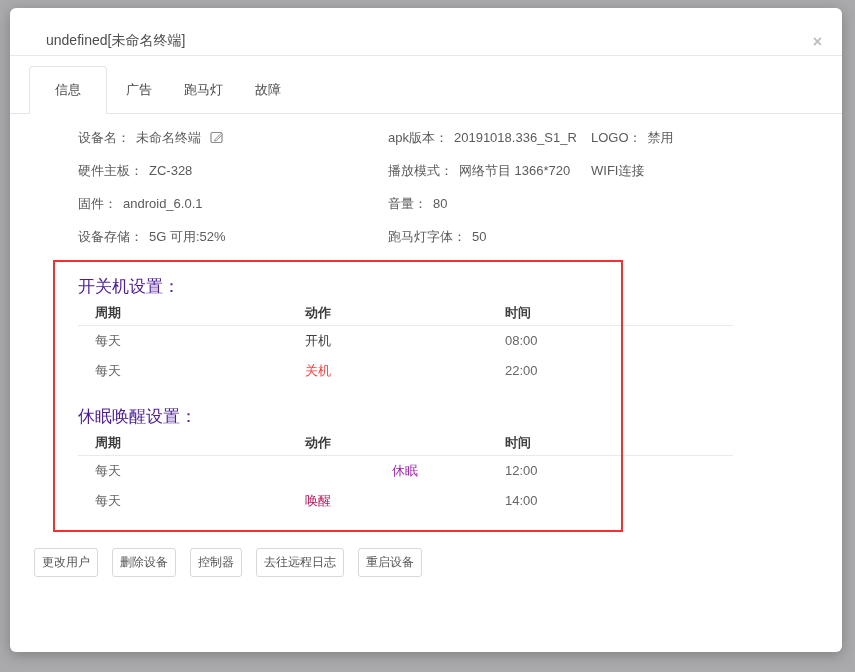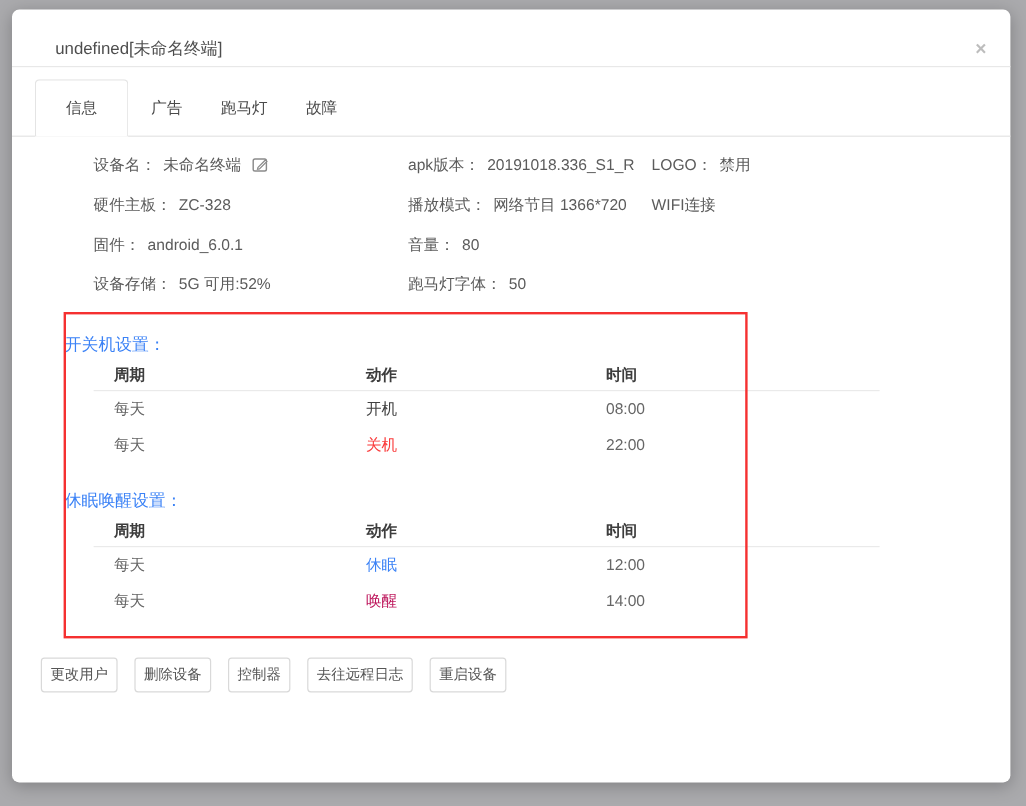--- a/index.html
+++ b/index.html
@@ -36,25 +36,25 @@
   }
   .tab.active {
     border:1px solid #e4e4e4; border-bottom:1px solid #ffffff;
     border-radius:4px 4px 0 0; background:#fff;
     margin-bottom:-1px; padding:0 25px;
   }
   .tab:not(.active) { margin-left:6px; }
   
   .fields { padding:7px 0 0 68px; }
   .frow { display:flex; height:33px; line-height:33px; font-size:13px; color:#5b5b5b; }
-  .fc1 { width:262px; } .fc2 { width:203px; } .fc3 { flex:1; }
+  .fc1 { width:262px; } .fc2 { width:203px;margin-left:48px; } .fc3 { flex:1; }
   .fval { margin-left:6px; }
   .edit-ic { margin-left:9px; vertical-align:-2px; cursor:pointer; }
   
-  .section-title { margin-left:44px; margin-top:22px; height:24px; line-height:24px; font-size:14px; color:#3b82f6; }
+  .section-title { margin-left:68px; margin-top:22px; height:24px; line-height:24px; font-size:17px; color:#4c1d95; }
   .section-title.second { margin-top:19px; }
   .stable { margin-left:68px; width:655px; font-size:13px; }
   .thead {
     display:flex; height:27px; line-height:27px; padding-left:17px;
     border-bottom:1px solid #eaeaea; font-weight:bold; color:#3d3d3d;
   }
   .trow { display:flex; height:30px; line-height:30px; padding-left:17px; color:#666; }
   .tc1 { width:210px; } .tc2 { width:200px; } .tc3 { flex:1; }
   
   .highlight-box {
@@ -163,21 +163,21 @@
 
   <div class="section-title second">休眠唤醒设置：</div>
   <div class="stable">
     <div class="thead">
       <div class="tc1">周期</div>
       <div class="tc2">动作</div>
       <div class="tc3">时间</div>
     </div>
     <div class="trow">
       <div class="tc1">每天</div>
-      <div class="tc2" style="color: #3b82f6;">休眠</div>
+      <div class="tc2" style="color: #a21caf; text-align: center;">休眠</div>
       <div class="tc3">12:00</div>
     </div>
     <div class="trow">
       <div class="tc1">每天</div>
       <div class="tc2" style="color: #be185d;">唤醒</div>
       <div class="tc3">14:00</div>
     </div>
   </div>
 
   <div class="highlight-box" style="border-color: rgb(245, 48, 48);"></div>

